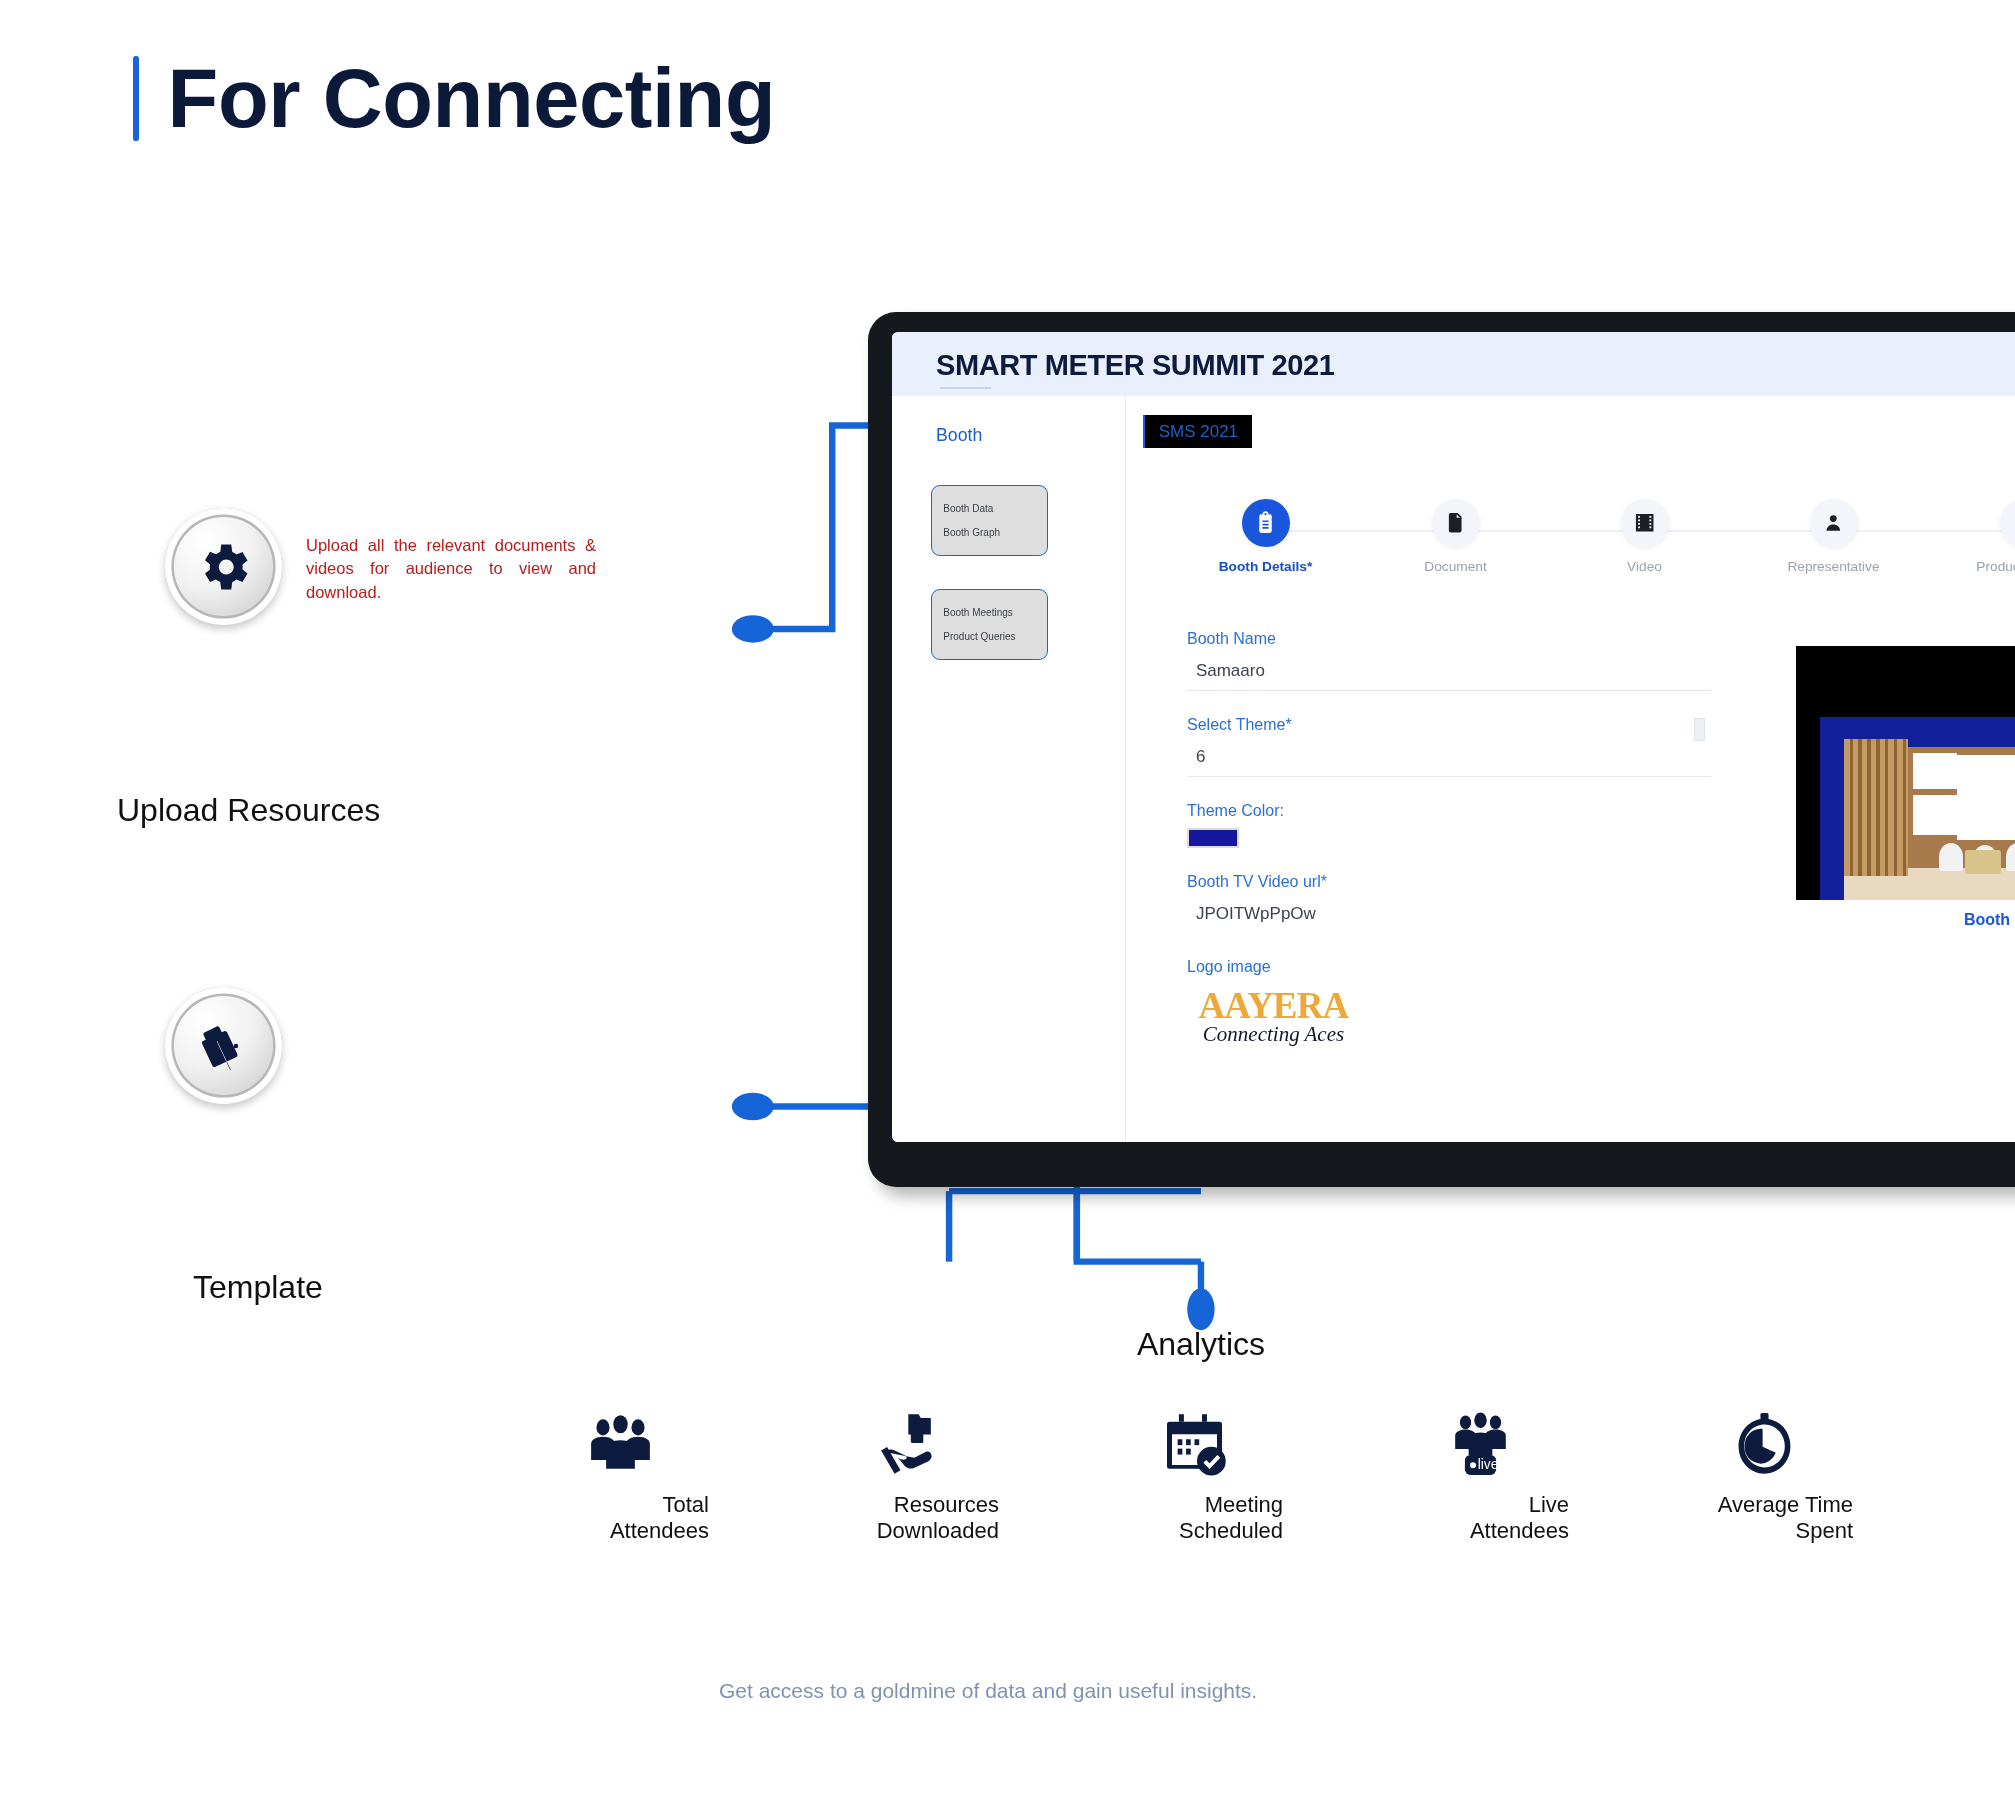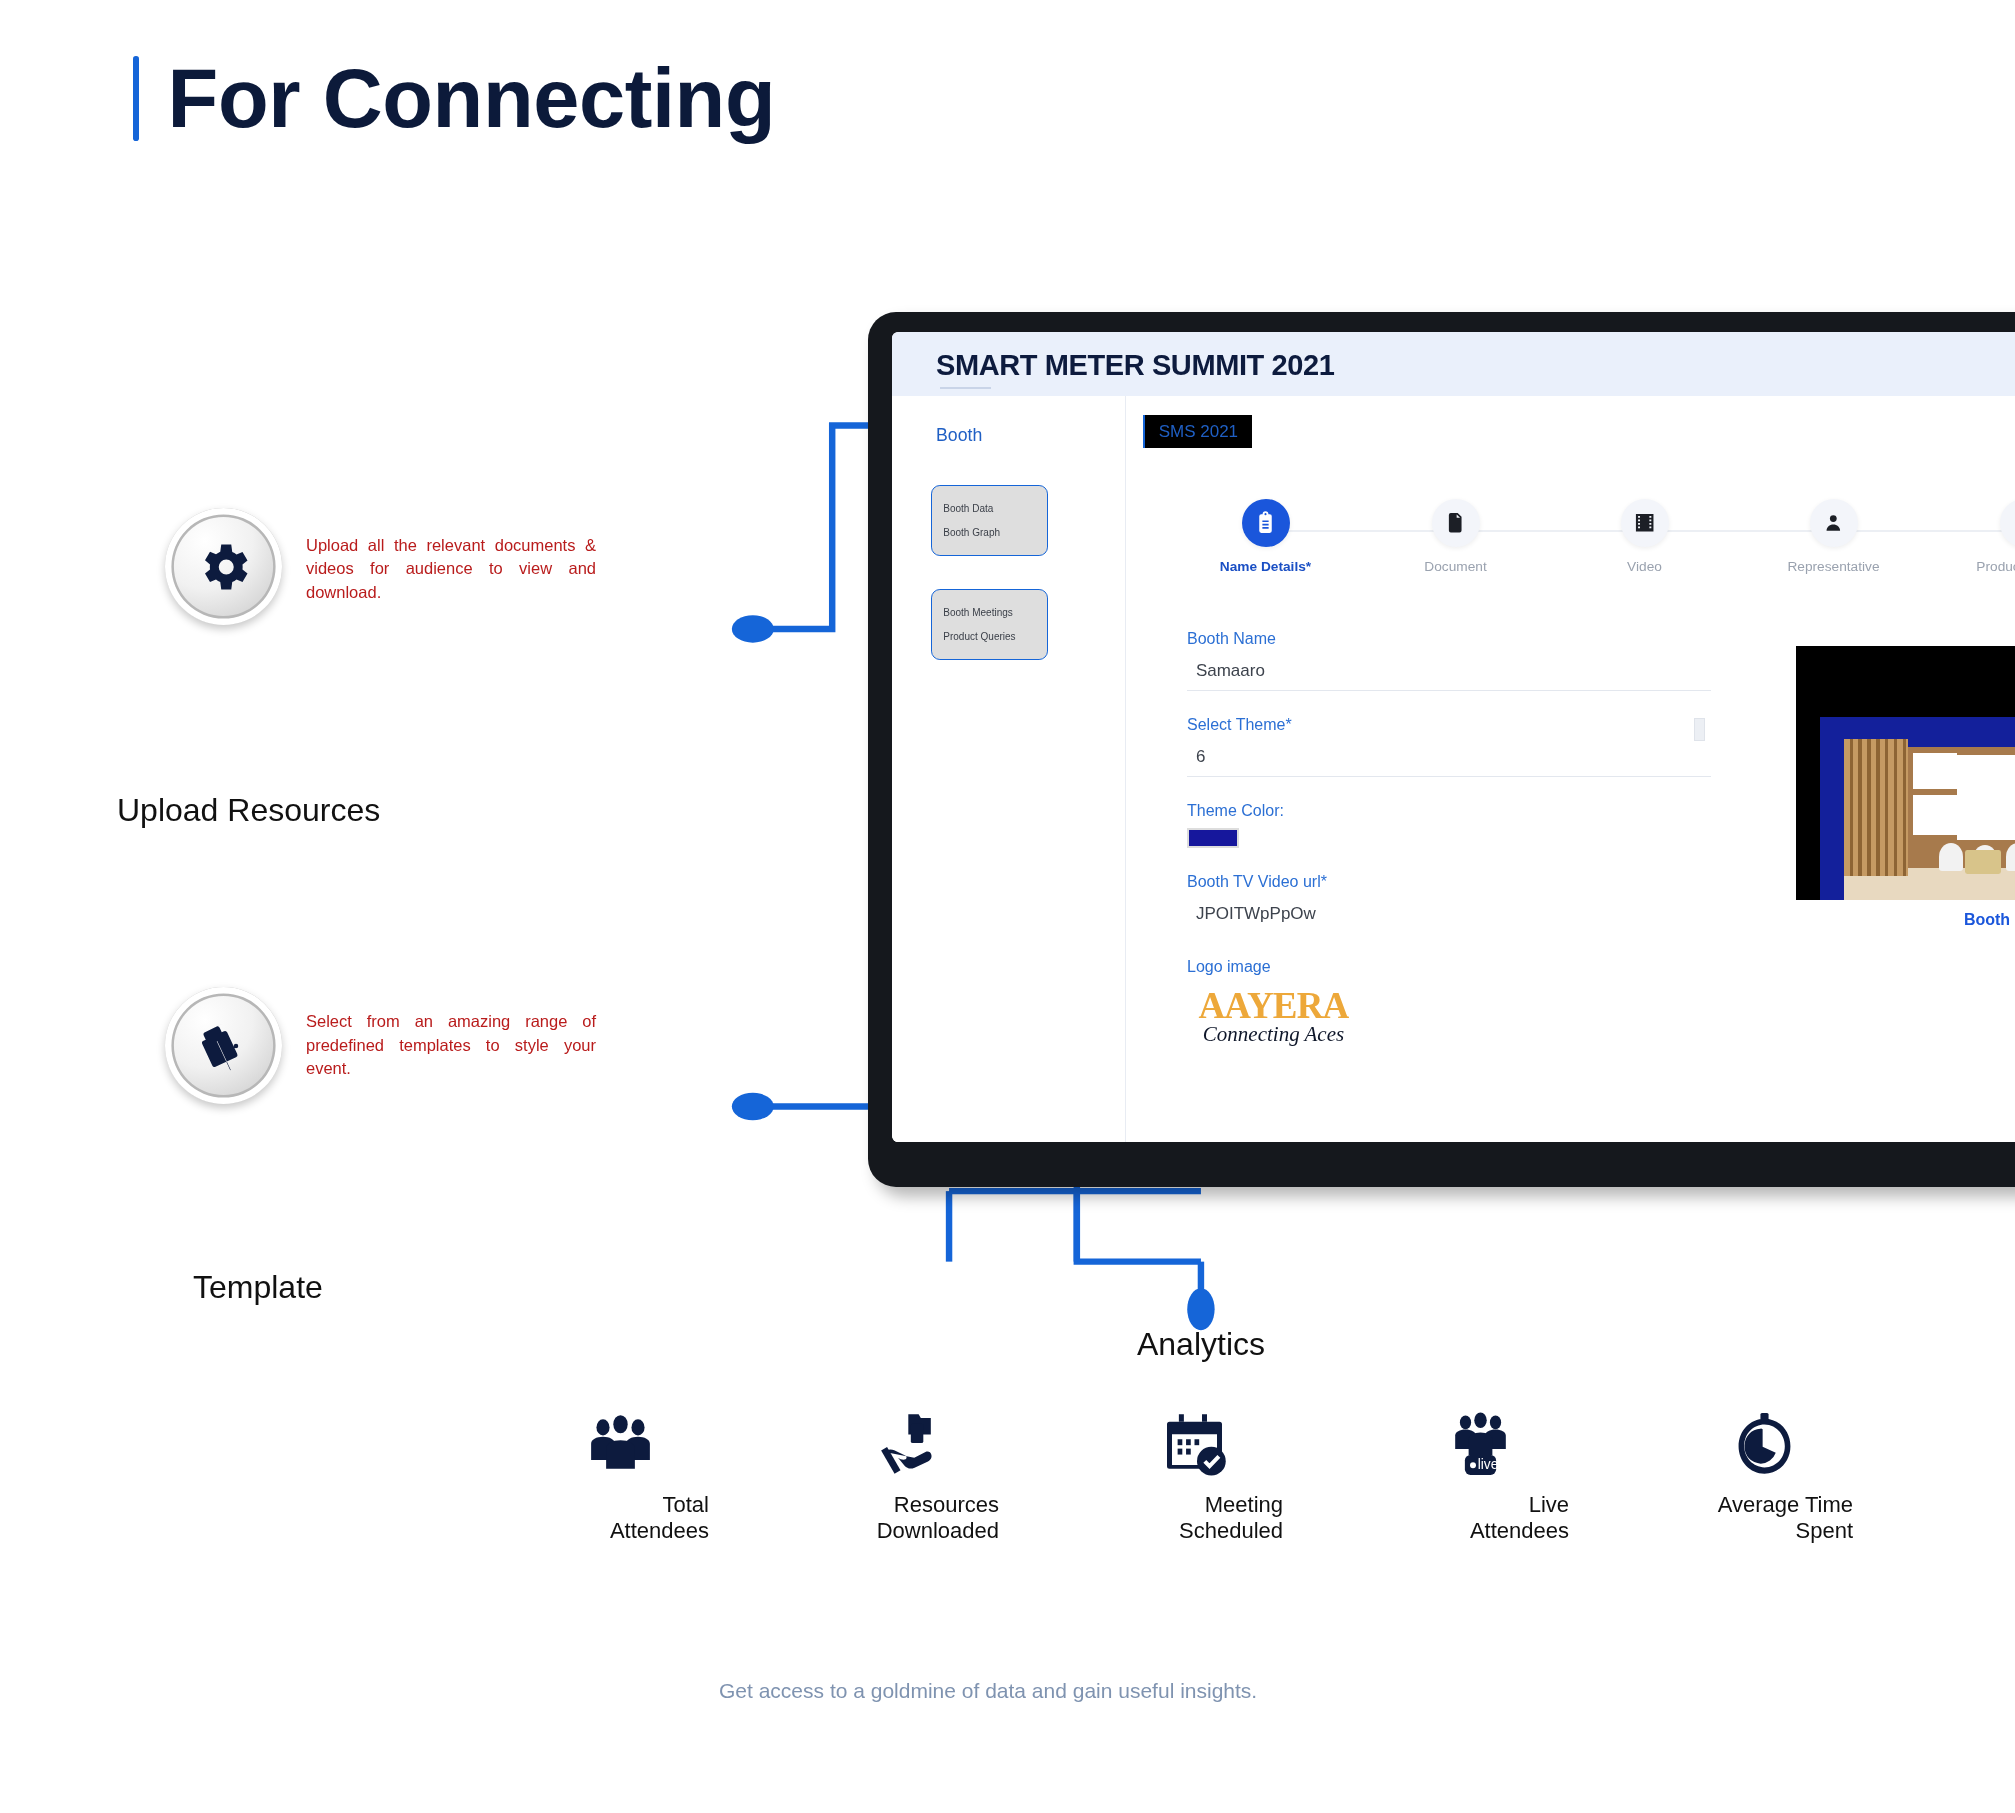--- a/index.html
+++ b/index.html
@@ -169,21 +169,21 @@
 
           <div id="stepper">
             <div id="stepper-line"></div>
 
             <div class="step active" style="left:24px">
               <div class="step-circle">
                 <svg viewBox="0 0 24 24" style="width:25px;height:25px;fill:#fff">
                     <path d="M16 3h-1.2a2.8 2.8 0 0 0-5.6 0H8a2 2 0 0 0-2 2v14a2 2 0 0 0 2 2h8a2 2 0 0 0 2-2V5a2 2 0 0 0-2-2zm-4-1a1 1 0 1 1 0 2 1 1 0 0 1 0-2zm3 15H9v-1.6h6V17zm0-3.2H9v-1.6h6v1.6zm0-3.2H9V9h6v1.6z"></path>
                   </svg>
               </div>
-              <div class="step-label">Name Details*</div>
+              <div class="step-label">Booth Details*</div>
             </div>
 
             <div class="step" style="left:214px">
               <div class="step-circle">
                 <svg viewBox="0 0 24 24" style="width:23.4px;height:23.4px;fill:#1c1f26">
                     <path d="M7 2h7l4 4v14a2 2 0 0 1-2 2H7a2 2 0 0 1-2-2V4a2 2 0 0 1 2-2zm6 1.5V7h3.5L13 3.5zM8.5 10h7v1.4h-7V10zm0 3h7v1.4h-7V13zm0 3h5v1.4h-5V16z"></path>
                   </svg>
               </div>
               <div class="step-label">Document</div>
             </div>
@@ -281,21 +281,20 @@
     <div class="feature-desc" style="margin-left:24px; width:290px; padding-top:26px;">Upload all the relevant documents &amp; videos for audience to view and download.</div>
   </div>
   <div class="feature-name" style="left:117px; top:792px; width:322px;">Upload Resources</div>
 
   <div class="feature" style="left:165px; top:987px; width:548px;">
     <div class="badge">
       <svg viewBox="0 0 24 24">
           <path d="M11.3 3.1 4.4 6.5a1 1 0 0 0-.5 1.3l.8 1.7-.9.4a1 1 0 0 0-.5 1.3l4 8.6a1 1 0 0 0 1.3.5l8.2-3.8a1 1 0 0 0 .5-1.3l-4-8.6a1 1 0 0 0-1.3-.5l-.9.4-.8-1.7a1 1 0 0 0-1-.7zM9.3 10l5.4 11.6-.2.1-5.4-11.6.2-.1zm7.5 2.9a.9.9 0 1 1 0-1.8.9.9 0 0 1 0 1.8z"></path>
         </svg>
     </div>
-    <div class="feature-desc" style="margin-left:24px; width:290px; padding-top:23.4px;">Select from an amazing range of predefined templates to style your event.</div>
   </div>
   <div class="feature-name" style="left:193px; top:1269px; width:282px;">Template</div>
 
   <div class="feature-name" style="left:1100px; top:1326px; width:202px; text-align:center;">Analytics</div>
 
   <div class="metric" style="left:532px; top:1398px;">
     <div class="metric-icon">
       <svg viewBox="0 0 24 24">
           <ellipse cx="6.4" cy="6.2" rx="2.1" ry="2.6"></ellipse>
           <ellipse cx="12" cy="5.2" rx="2.3" ry="2.9"></ellipse>

